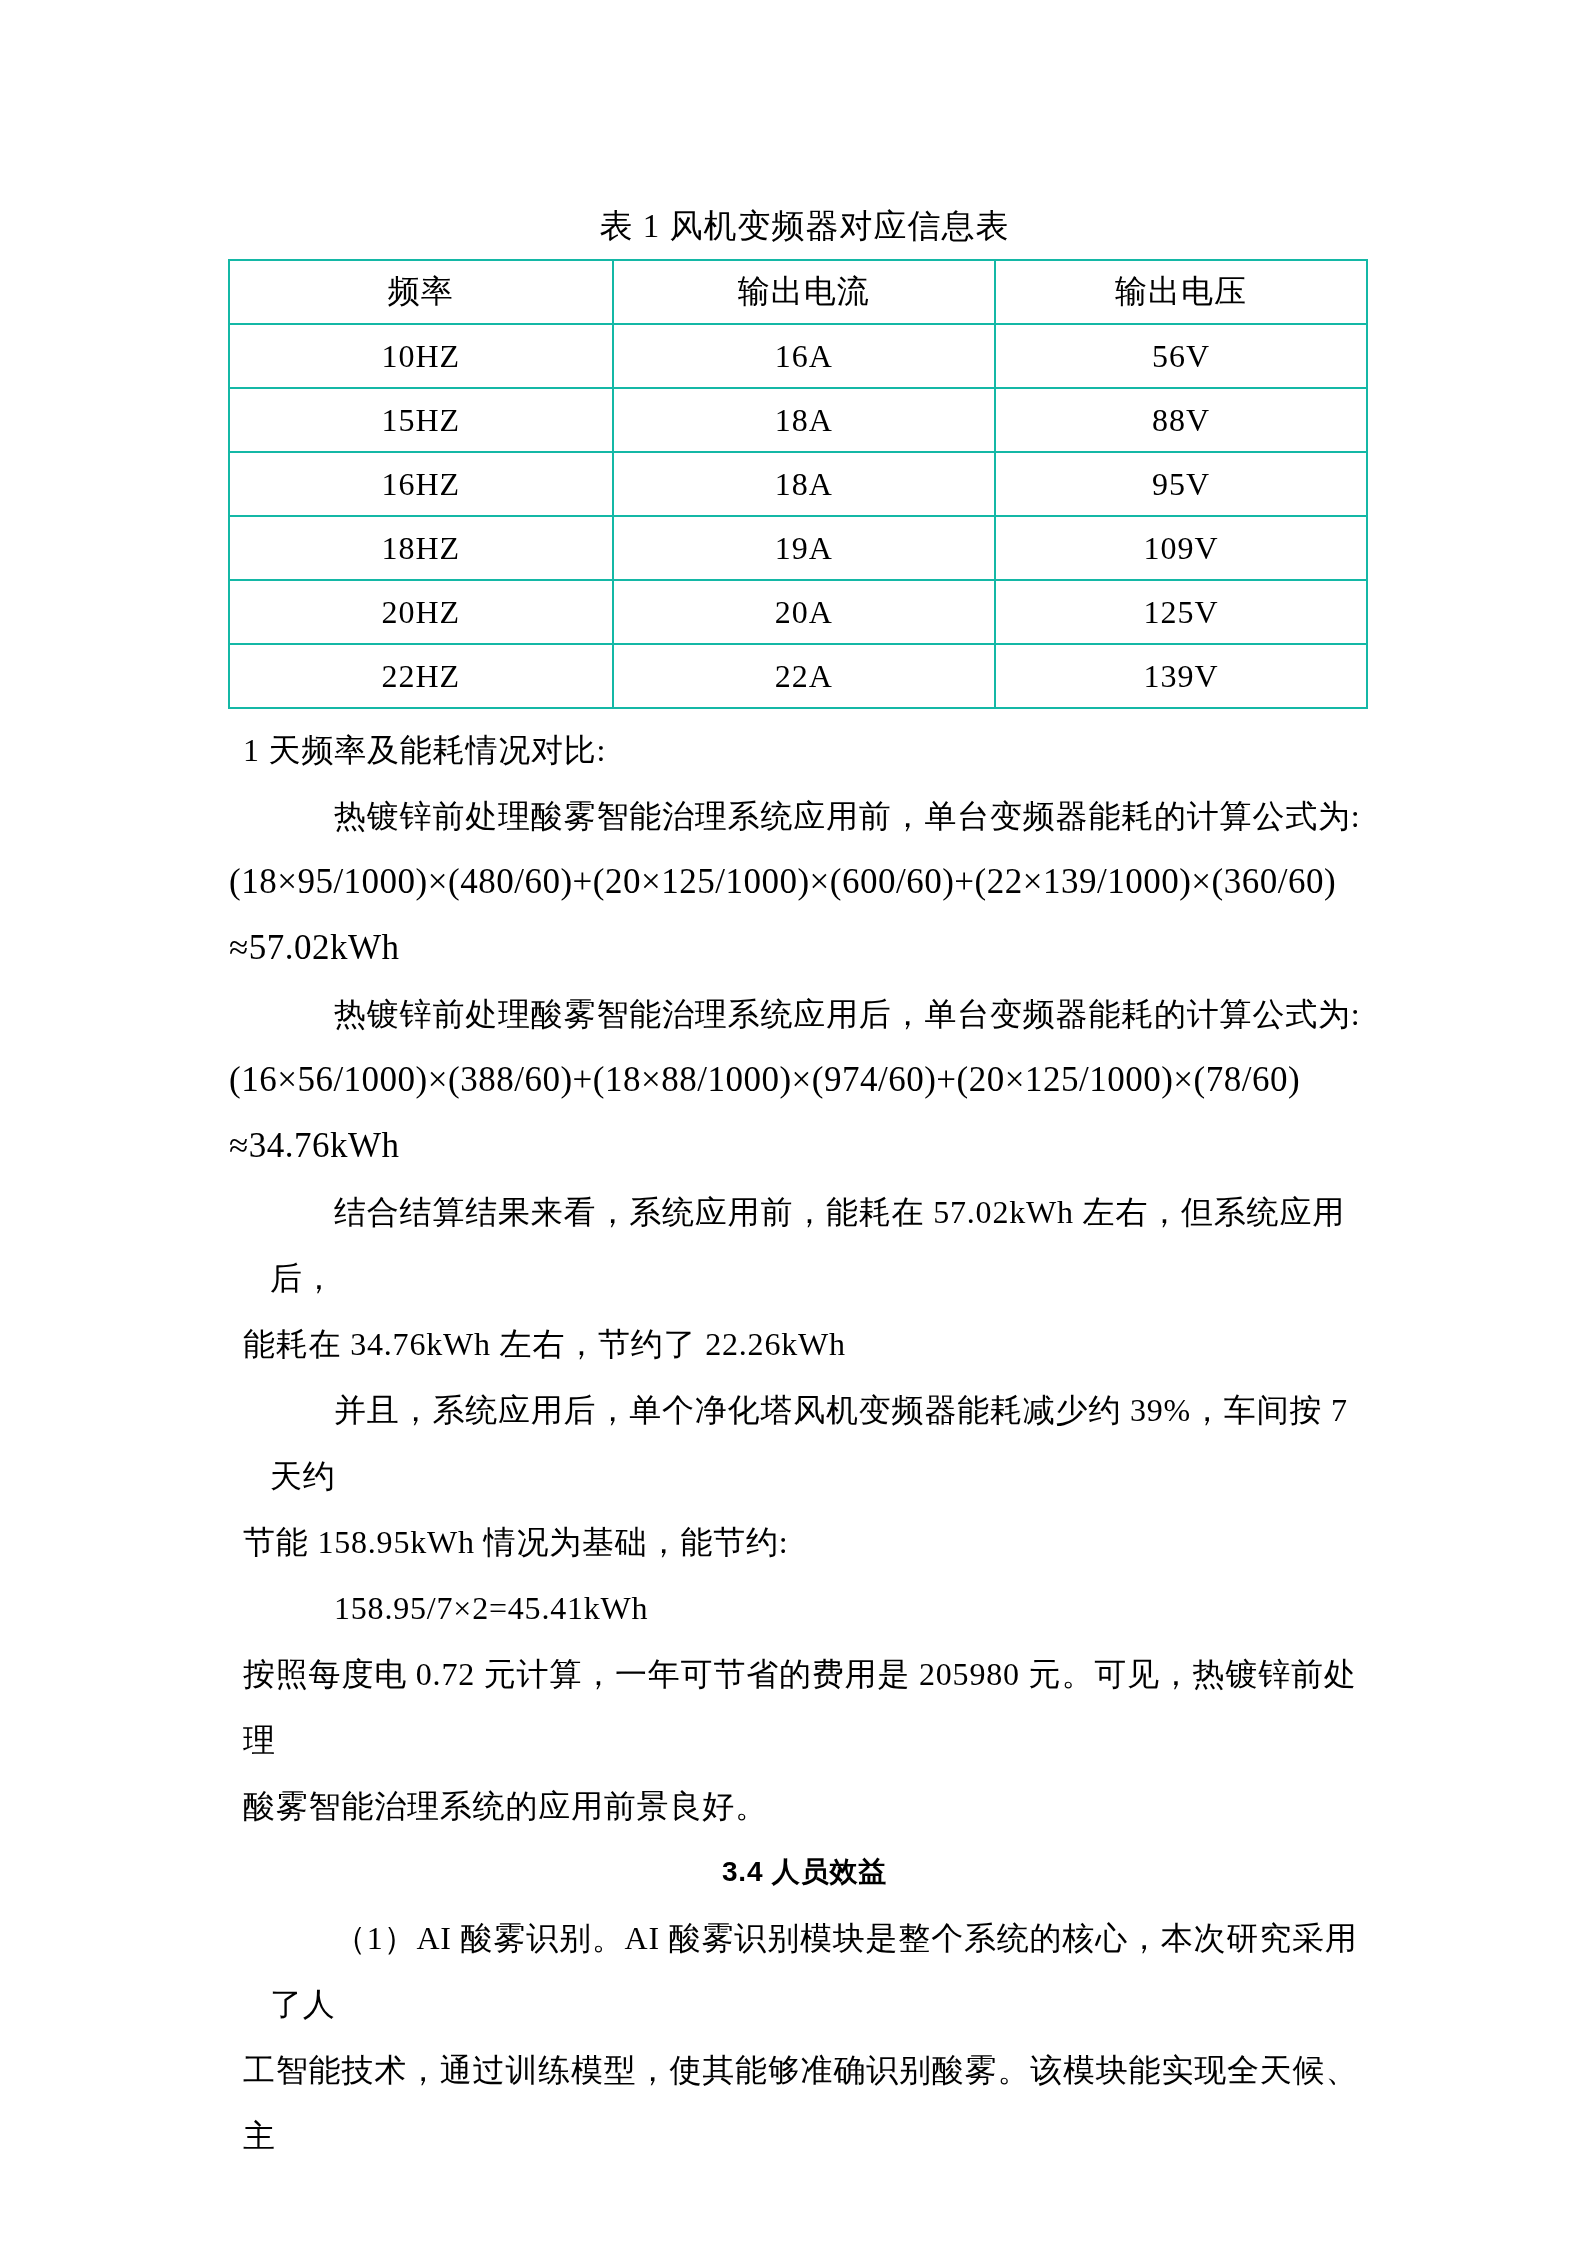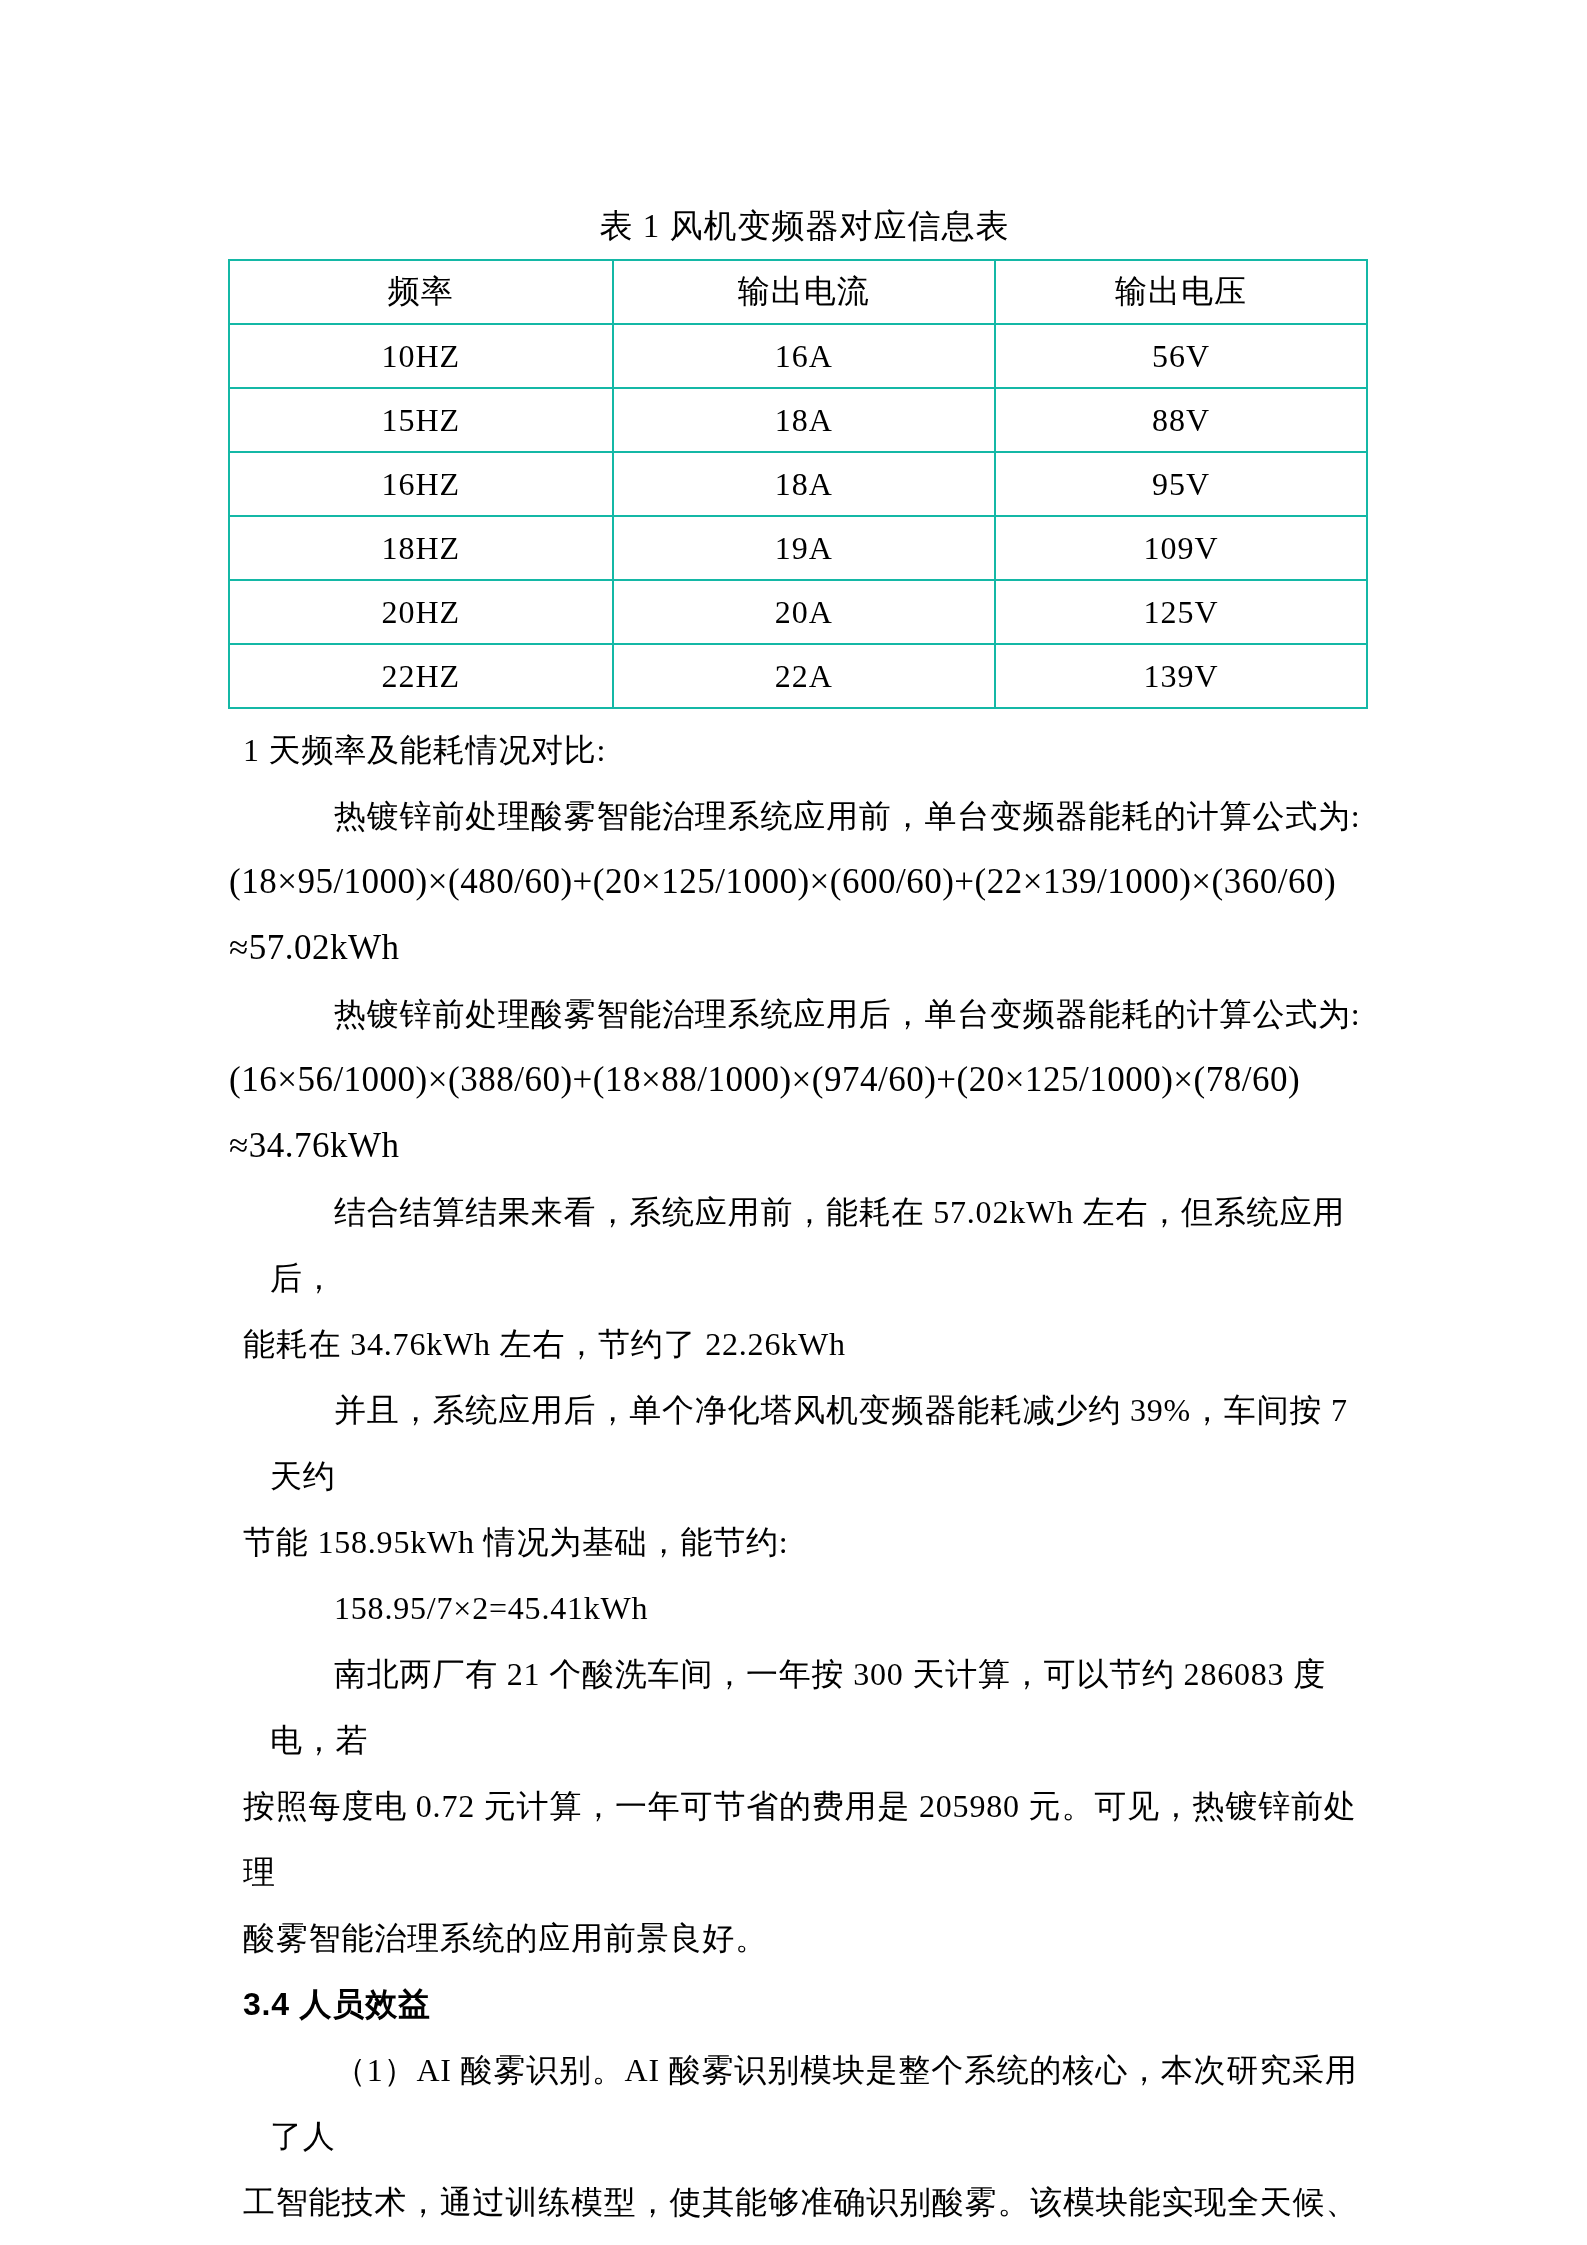--- a/index.html
+++ b/index.html
@@ -50,21 +50,22 @@
   .body-text p.formula {
     text-align:left;
     font-size:35px;
     letter-spacing:0.5px;
     margin-left:-14px;
     margin-right:-72px;
   }
   .body-text p.heading {
     font-weight:bold;
     font-family:"Liberation Sans","DejaVu Sans",sans-serif;
-    font-size:32px;
+    font-size:28px;
+    text-align:center;
   }
 </style>
 </head>
 <body>
 
 <div class="page">
 
   <p class="caption">表 1 风机变频器对应信息表</p>
 
   <table class="info">
@@ -120,21 +121,20 @@
     <p class="formula">(18×95/1000)×(480/60)+(20×125/1000)×(600/60)+(22×139/1000)×(360/60)</p>
     <p class="formula">≈57.02kWh</p>
     <p class="indent">热镀锌前处理酸雾智能治理系统应用后，单台变频器能耗的计算公式为:</p>
     <p class="formula">(16×56/1000)×(388/60)+(18×88/1000)×(974/60)+(20×125/1000)×(78/60)</p>
     <p class="formula">≈34.76kWh</p>
     <p class="indent">结合结算结果来看，系统应用前，能耗在 57.02kWh 左右，但系统应用后，</p>
     <p class="flush">能耗在 34.76kWh 左右，节约了 22.26kWh</p>
     <p class="indent">并且，系统应用后，单个净化塔风机变频器能耗减少约 39%，车间按 7 天约</p>
     <p class="flush">节能 158.95kWh 情况为基础，能节约:</p>
     <p class="indent">158.95/7×2=45.41kWh</p>
-    <p class="indent">南北两厂有 21 个酸洗车间，一年按 300 天计算，可以节约 286083 度电，若</p>
     <p class="flush">按照每度电 0.72 元计算，一年可节省的费用是 205980 元。可见，热镀锌前处理</p>
     <p class="flush">酸雾智能治理系统的应用前景良好。</p>
     <p class="heading">3.4 人员效益</p>
     <p class="indent">（1）AI 酸雾识别。AI 酸雾识别模块是整个系统的核心，本次研究采用了人</p>
     <p class="flush">工智能技术，通过训练模型，使其能够准确识别酸雾。该模块能实现全天候、主</p>
 
   </div>
 
 </div>
 

